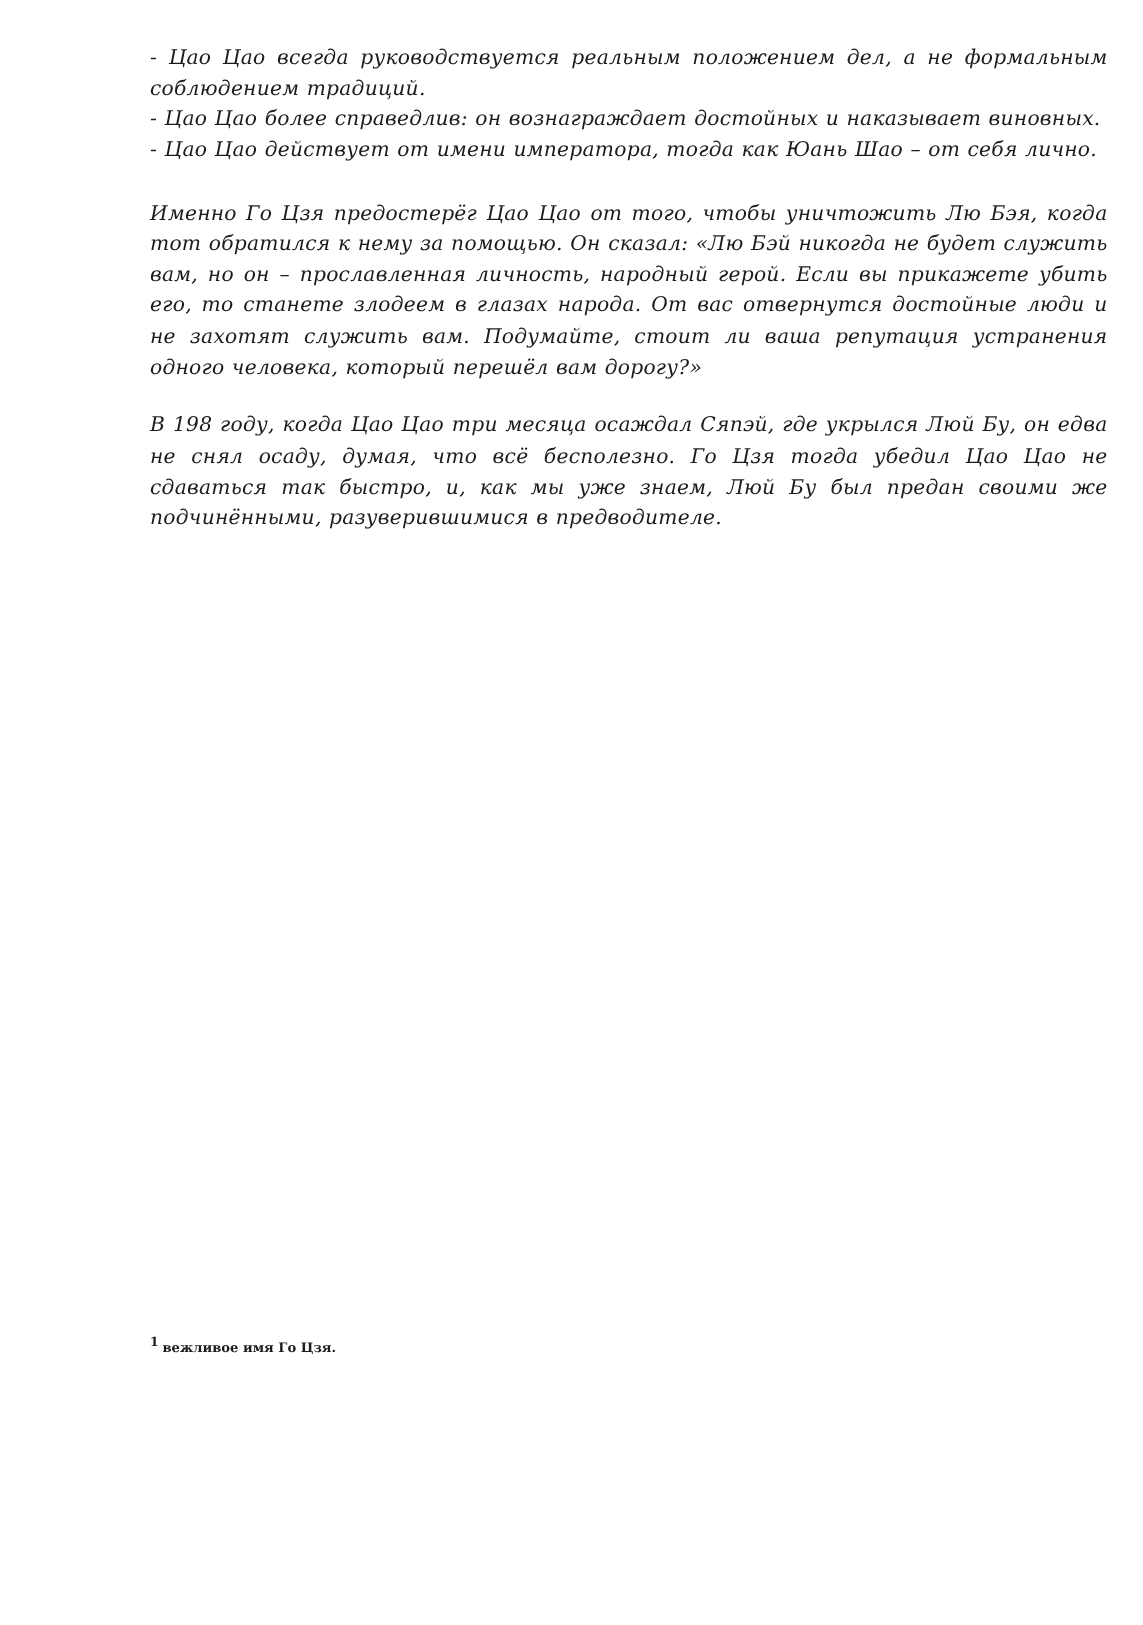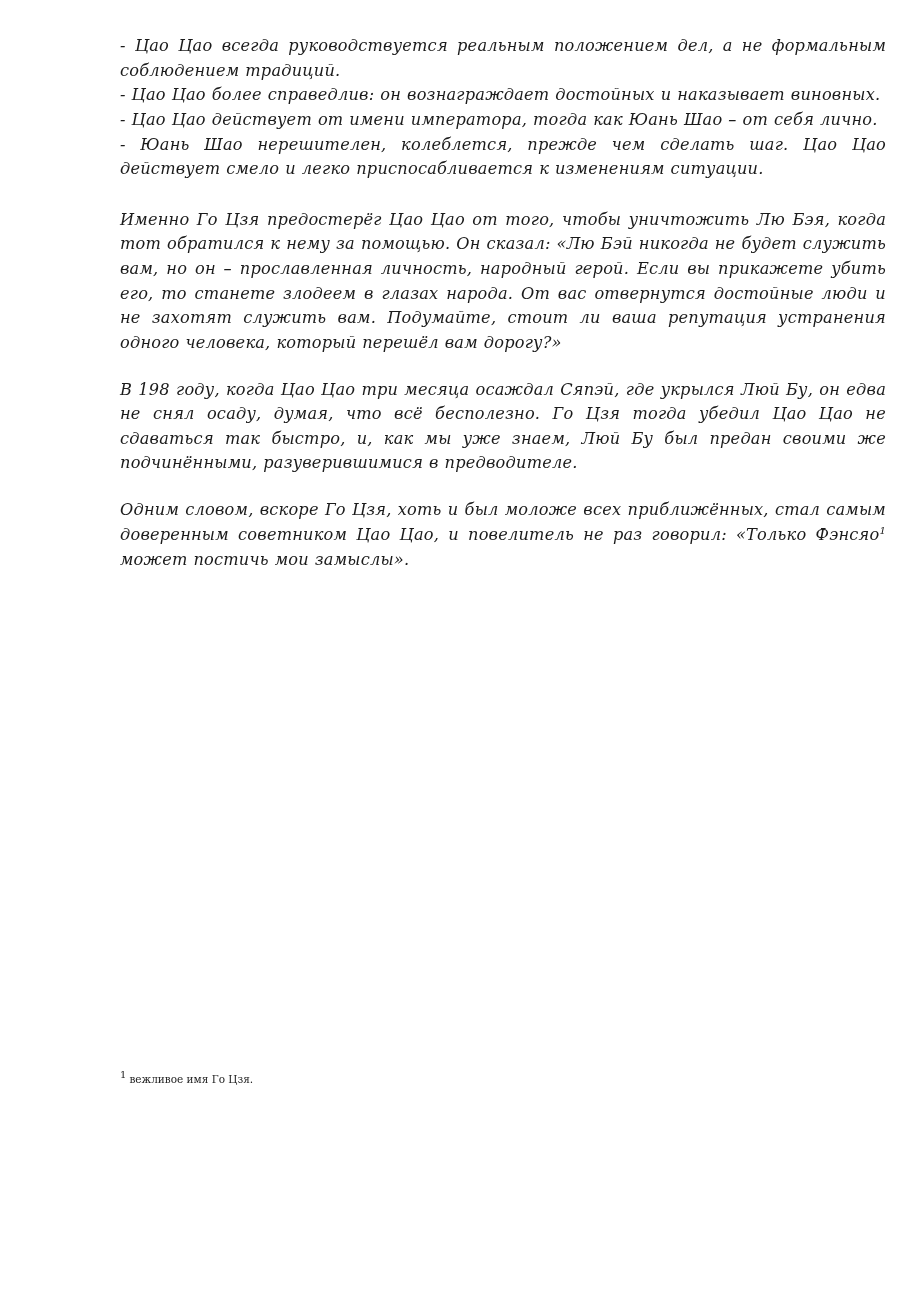--- a/index.html
+++ b/index.html
@@ -50,52 +50,51 @@
     top: 1068px;
     width: 520px;
   }
   .footnote {
     font-family: "DejaVu Serif", serif;
     font-style: normal;
     font-size: 10.5px;
     line-height: 1.3;
     color: #1b1b1b;
     margin: 0;
+    font-weight: bold;
   }
   .footnote .fn-num {
     font-size: 10px;
     vertical-align: super;
     margin-right: 3px;
   }
 </style>
 </head>
 <body>
 
 <div class="page">
 
   <div class="doc-body">
 
     <div class="bullet-list">
       <p class="para">- Цао Цао всегда руководствуется реальным положением дел, а не формальным соблюдением традиций.</p>
       <p class="para">- Цао Цао более справедлив: он вознаграждает достойных и наказывает виновных.</p>
       <p class="para">- Цао Цао действует от имени императора, тогда как Юань Шао – от себя лично.</p>
-      <p class="para">- Юань Шао нерешителен, колеблется, прежде чем сделать шаг. Цао Цао действует смело и легко приспосабливается к изменениям ситуации.</p>
     </div>
 
     <div class="spacer-lg"></div>
 
     <p class="para">Именно Го Цзя предостерёг Цао Цао от того, чтобы уничтожить Лю Бэя, когда тот обратился к нему за помощью. Он сказал: «Лю Бэй никогда не будет служить вам, но он – прославленная личность, народный герой. Если вы прикажете убить его, то станете злодеем в глазах народа. От вас отвернутся достойные люди и не захотят служить вам. Подумайте, стоит ли ваша репутация устранения одного человека, который перешёл вам дорогу?»</p>
 
     <div class="spacer-md"></div>
 
     <p class="para">В 198 году, когда Цао Цао три месяца осаждал Сяпэй, где укрылся Люй Бу, он едва не снял осаду, думая, что всё бесполезно. Го Цзя тогда убедил Цао Цао не сдаваться так быстро, и, как мы уже знаем, Люй Бу был предан своими же подчинёнными, разуверившимися в предводителе.</p>
 
     <div class="spacer-md"></div>
 
-    <p class="para"><span>Одним словом, вскоре Го Цзя, хоть и был моложе всех приближённых, стал самым доверенным советником Цао Цао, и повелитель не раз говорил: «Только Фэнсяо</span><sup class="fn-ref">1</sup><span> может постичь мои замыслы».</span></p>
 
     <div class="spacer-md"></div>
 
 
   </div>
 
   <div class="footnote-area">
     <p class="footnote"><span class="fn-num">1</span><span>вежливое имя Го Цзя.</span></p>
   </div>
 

